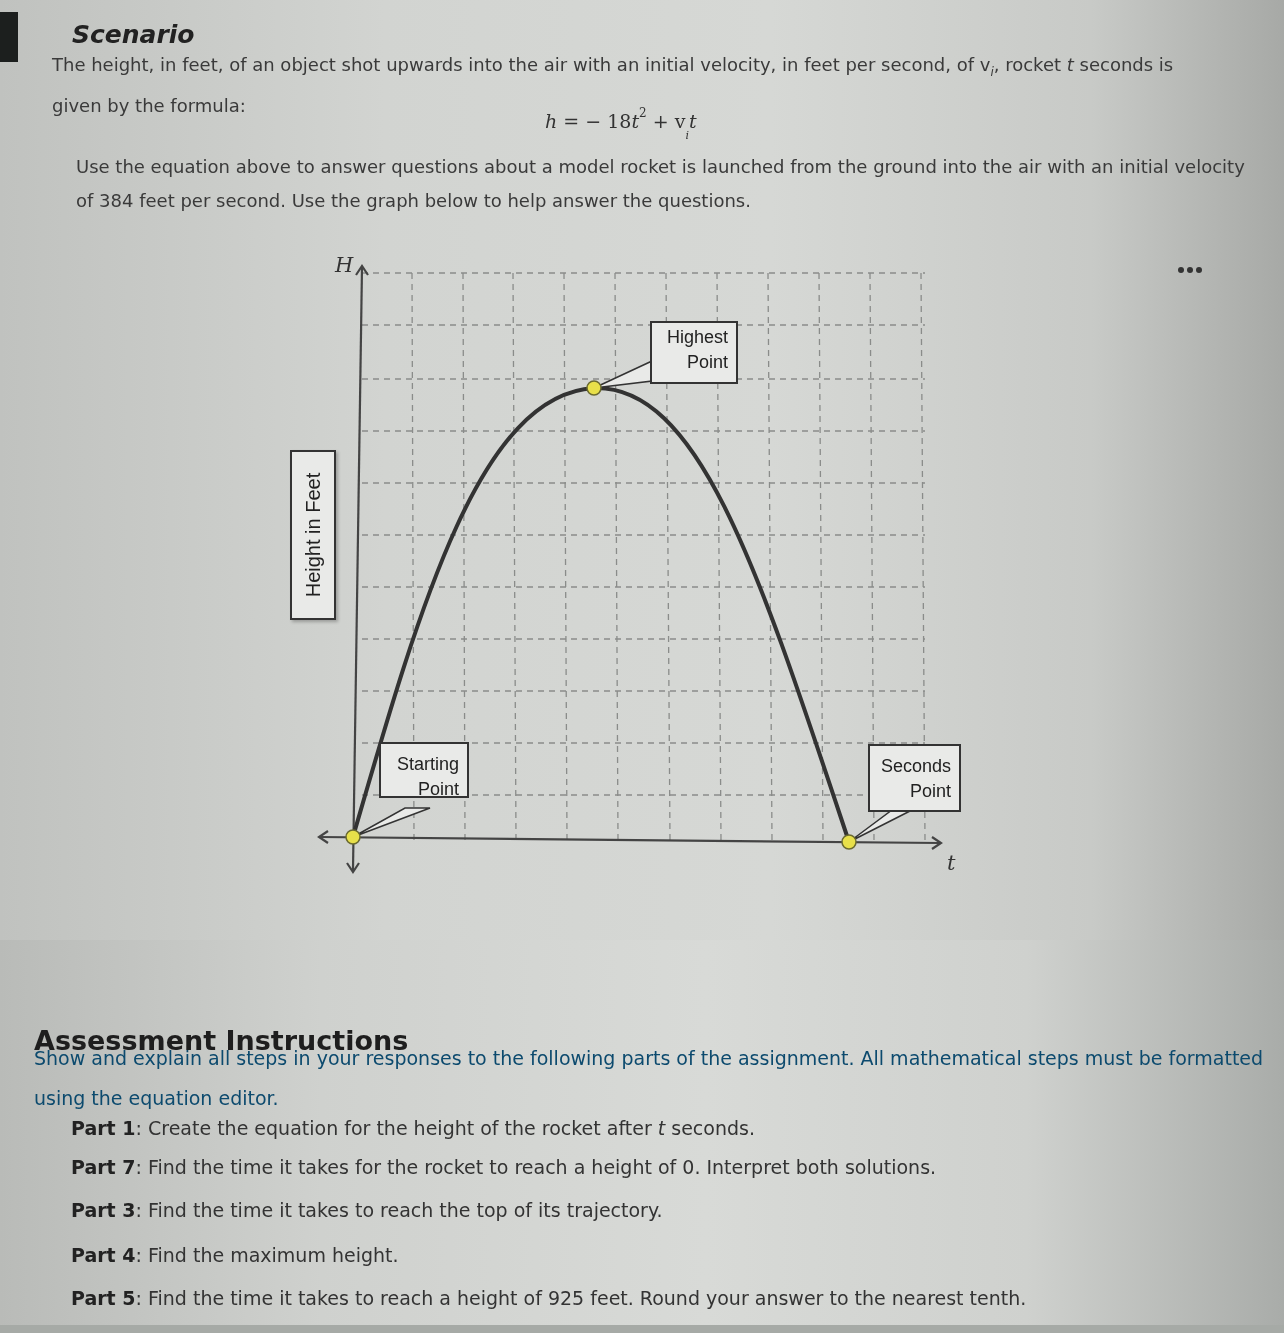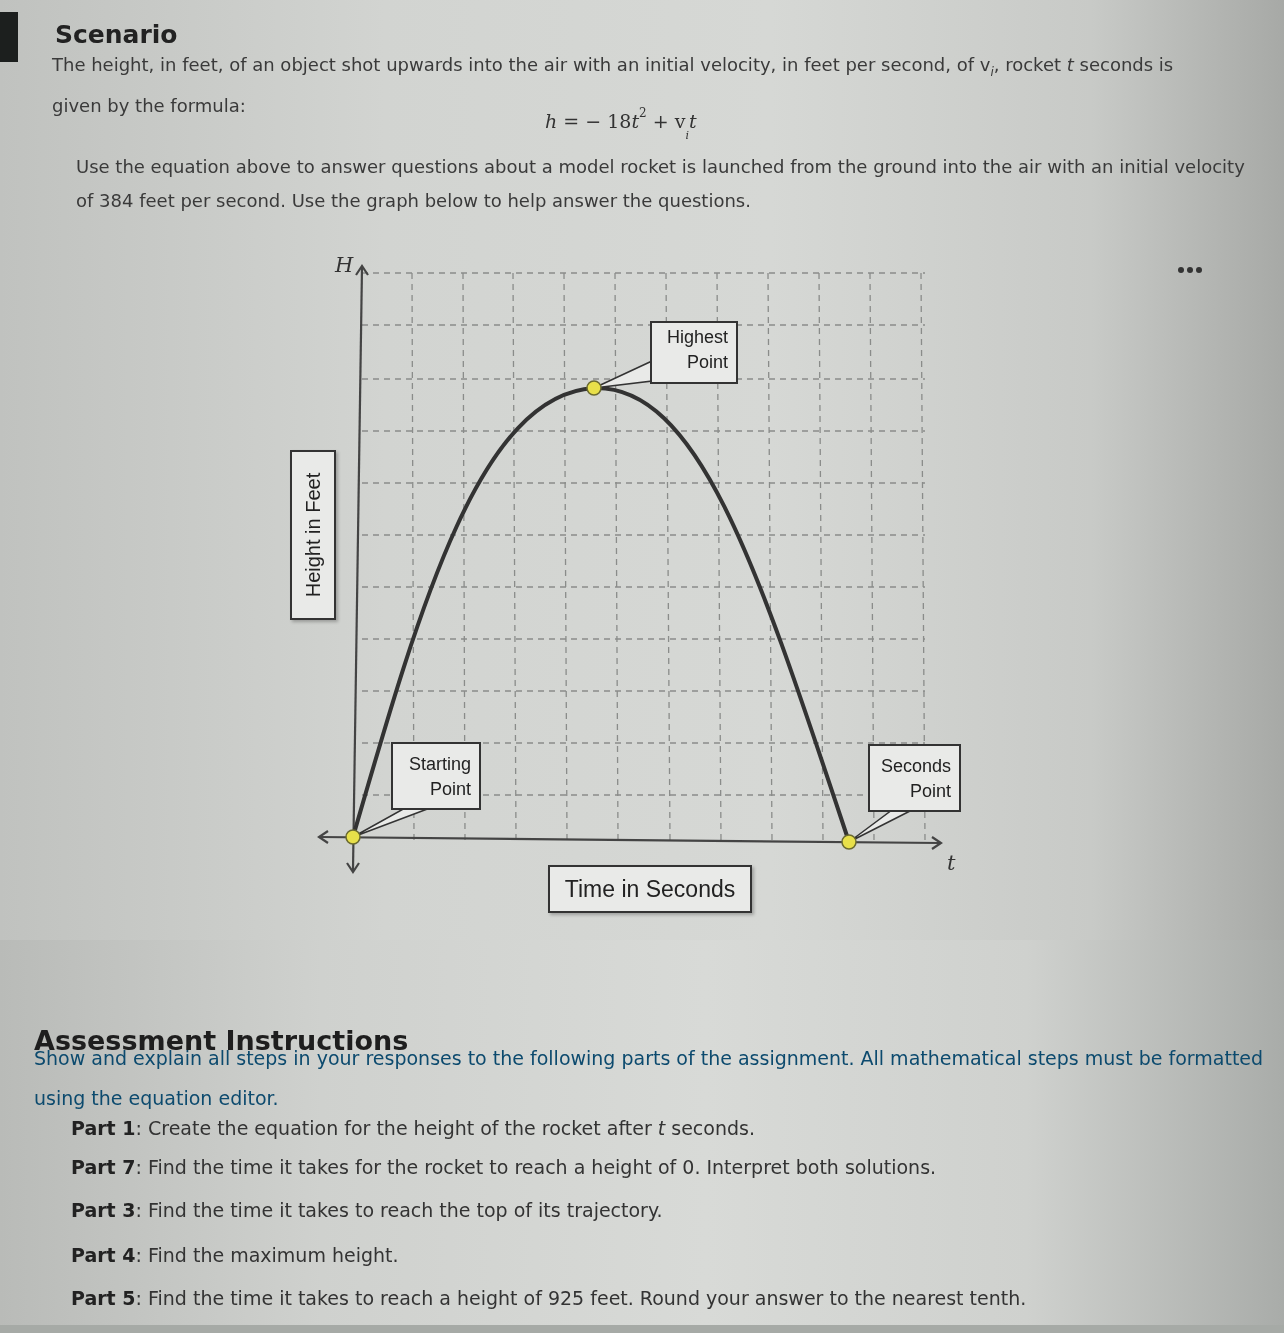--- a/index.html
+++ b/index.html
@@ -11,21 +11,21 @@
       position: relative;
     }
     .scenario-section {
       position: absolute; left: 0; top: 0; width: 1284px; height: 940px;
       background: linear-gradient(90deg, #c0c2bf 0%, #d2d4d1 30%, #d6d8d5 60%, #c8cac7 85%, #a7a9a6 100%);
     }
     .left-marker {
       position: absolute; left: 0; top: 12px; width: 18px; height: 50px; background: #1c1f1e;
     }
     .scenario-title {
-      position: absolute; left: 55px; top: 20px; font-size: 25px; font-weight: bold; color: #222;
+      position: absolute; left: 72px; top: 20px; font-size: 25px; font-weight: bold; color: #222; font-style: italic;
     }
     .para { position: absolute; font-size: 18px; line-height: 34px; color: #3a3a3a; }
     .para-1 { left: 52px; top: 48px; width: 1160px; }
     .para-2 { left: 48px; top: 150px; width: 1190px; margin-left: 28px; }
     .formula {
       position: absolute; left: 545px; top: 110px; font-family: "DejaVu Serif", serif;
       font-size: 19px; color: #333;
     }
     .formula i { font-style: italic; }
     .formula sup { font-size: 12px; position: relative; top: -4px; }
@@ -36,21 +36,21 @@
     }
     .more-icon span { width: 6px; height: 6px; border-radius: 50%; background: #333; display: block; }
     .graph { position: absolute; left: 280px; top: 245px; width: 700px; height: 680px; }
     .graph svg { position: absolute; left: 0; top: 0; }
     .callout {
       position: absolute; background: #e9eae8; border: 2px solid #333; text-align: right;
       font-family: "Liberation Sans", sans-serif; font-size: 18px; line-height: 25px; color: #222;
       padding: 2px 8px;
     }
     .callout-highest { left: 370px; top: 76px; width: 88px; height: 63px; }
-    .callout-starting { left: 111px; top: 497px; width: 90px; height: 68px; padding-top: 8px; }
+    .callout-starting { left: 99px; top: 497px; width: 90px; height: 56px; padding-top: 8px; }
     .callout-landing { left: 588px; top: 499px; width: 93px; height: 68px; padding-top: 8px; }
     .y-axis-label {
       position: absolute; left: 10px; top: 205px; width: 46px; height: 170px;
       border: 2px solid #333; background: #e9eae8; box-shadow: 2px 2px 3px rgba(0,0,0,0.25);
     }
     .y-axis-label span {
       position: absolute; left: 50%; top: 50%; transform: translate(-50%, -50%) rotate(-90deg);
       white-space: nowrap; font-family: "Liberation Sans", sans-serif; font-size: 20px; color: #222;
     }
     .x-axis-label {
@@ -170,21 +170,20 @@
       <div>Point</div>
     </div>
     <div class="callout callout-landing">
       <div>Seconds</div>
       <div>Point</div>
     </div>
 
     <div class="y-axis-label">
       <span>Height in Feet</span>
     </div>
-    <div class="x-axis-label">Time in Seconds</div>
   </div>
 </div>
 
 <div class="assessment-title">Assessment Instructions</div>
 <div class="assessment-intro">Show and explain all steps in your responses to the following parts of the assignment. All mathematical steps must be formatted using the equation editor.</div>
 
 <div class="part part-1">
   <b>Part 1</b><span>: Create the equation for the height of the rocket after </span><i>t</i><span> seconds.</span>
 </div>
 <div class="part part-2">

